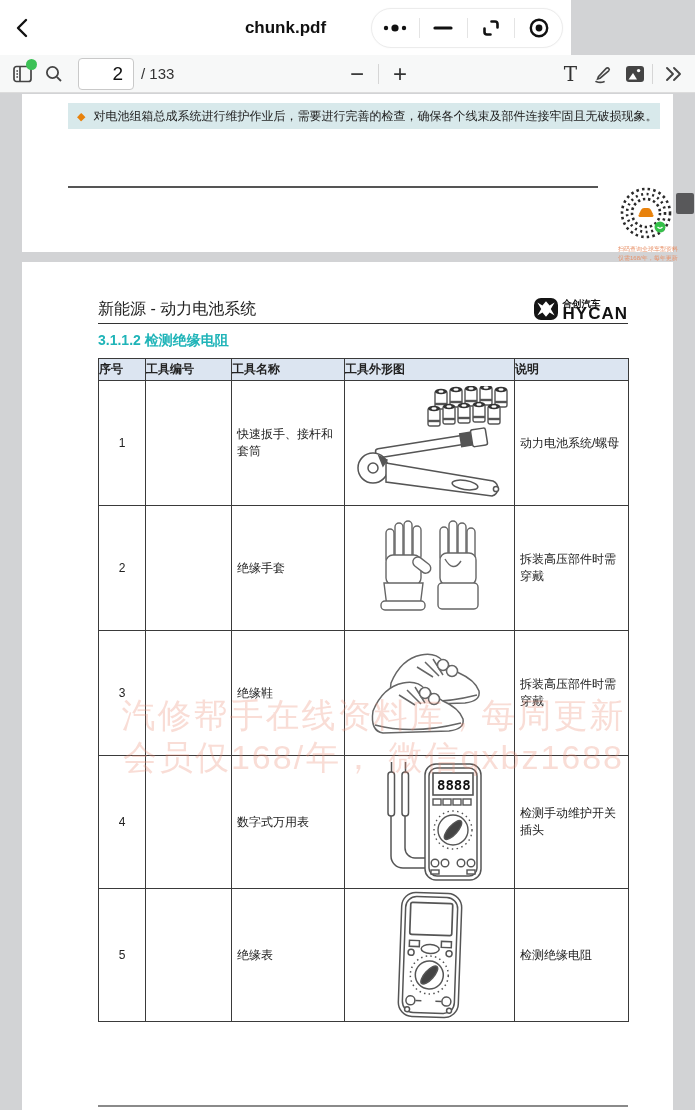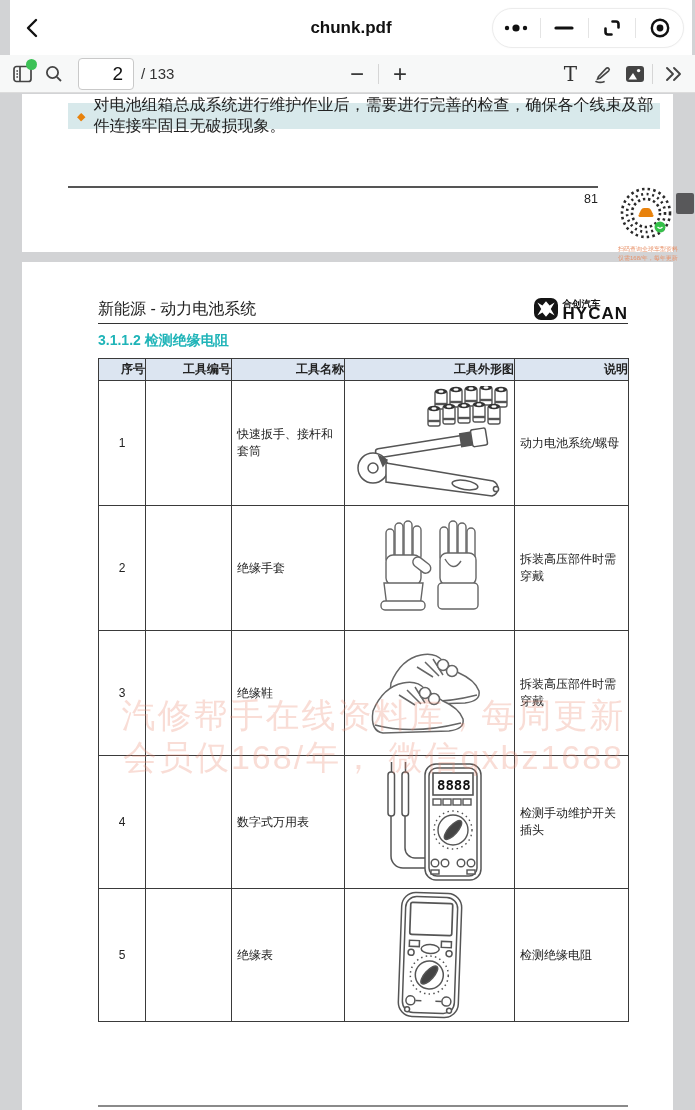--- a/index.html
+++ b/index.html
@@ -1,20 +1,20 @@
 <!DOCTYPE html>
 <html><head>
 <meta charset="utf-8">
 <style>
   * { margin:0; padding:0; box-sizing:border-box; }
   html,body { width:695px; height:1110px; }
   body { font-family:"Liberation Sans","DejaVu Sans",sans-serif; background:#d2d3d5; overflow:hidden; position:relative; }
 
   
-  .topbar { position:absolute; top:0; left:10px; width:682px; height:55px; background:#fff; display:flex; align-items:center; }
+  .topbar { position:absolute; top:0; left:0; width:571px; height:55px; background:#fff; display:flex; align-items:center; }
   .back-btn { width:46px; height:55px; display:flex; align-items:center; justify-content:center; cursor:pointer; }
   .title { position:absolute; left:0; right:0; text-align:center; font-size:17px; font-weight:600; color:#111; pointer-events:none; }
   .capsule { position:absolute; right:8px; top:8px; height:40px; width:192px; background:#fff; border:1px solid #ececec; border-radius:20px; display:flex; align-items:center; box-shadow:0 0 2px rgba(0,0,0,.04); }
   .cap-btn { flex:1; height:100%; display:flex; align-items:center; justify-content:center; cursor:pointer; }
   .cap-div { width:1px; height:20px; background:#e4e4e4; }
 
   
   .toolbar { position:absolute; top:55px; left:0; width:695px; height:38px; background:#f7f8f8; border-bottom:1px solid #dcdcdc; display:flex; align-items:center; }
   .tb-icon { display:flex; align-items:center; justify-content:center; height:38px; cursor:pointer; }
   .sidebar-wrap { position:relative; margin-left:8px; width:30px; }
@@ -30,38 +30,38 @@
   .chevrons { padding:0 8px; }
 
   
   .doc { position:absolute; top:93px; left:0; width:695px; height:1017px; background:#d2d3d5; }
   .page { position:absolute; left:22px; width:651px; background:#fff; }
   .page1 { top:1px; height:158px; }
   .page2 { top:169px; height:848px; }
 
   .callout { position:absolute; left:46px; top:9px; width:592px; height:26px; background:#d8e9eb; display:flex; align-items:center; padding-left:9px; }
   .diamond { color:#e8820c; font-size:11px; margin-right:8px; }
-  .callout-text { font-size:16px; color:#222; }
+  .callout-text { font-size:12px; color:#222; }
   .p1-rule { position:absolute; left:46px; top:92px; width:530px; height:2px; background:#555; }
   .p1-num { position:absolute; left:46px; top:98px; width:530px; text-align:right; font-size:12.5px; color:#222; }
   .stamp { position:absolute; left:596px; top:92px; width:56px; text-align:center; }
   .stamp-caption { font-size:6px; color:#e8926a; line-height:7px; margin-top:2px; white-space:nowrap; }
   .wm-orange { position:absolute; left:2px; top:134px; width:646px; font-size:15.5px; color:#ec9f6a; white-space:nowrap; letter-spacing:.3px; }
 
   .p2-header { position:absolute; left:76px; top:36px; width:530px; height:26px; border-bottom:1.5px solid #333; display:flex; align-items:flex-end; justify-content:space-between; padding-bottom:3px; }
   .p2-header-title { font-size:16px; color:#222; }
   .logo { display:flex; align-items:center; gap:5px; }
   .logo-txt { line-height:10px; }
   .logo-cn { font-size:9.5px; font-weight:bold; color:#111; }
   .logo-en { font-size:17px; font-weight:bold; color:#111; letter-spacing:1px; }
   .section-title { position:absolute; left:76px; top:70px; font-size:14px; font-weight:bold; color:#1fb4b8; }
 
   table.tools { position:absolute; left:76px; top:96px; width:530px; border-collapse:collapse; table-layout:fixed; }
   .tools th, .tools td { border:1.5px solid #3a3a3a; font-size:12px; color:#222; }
-  .tools th { background:#dce5f1; height:22px; font-weight:bold; text-align:right; }
+  .tools th { background:#dce5f1; height:22px; font-weight:bold; text-align:left; }
   .tools td { height:125px; text-align:center; vertical-align:middle; background:#fff; }
   .tools td.c-name, .tools td.c-desc { text-align:left; padding:0 5px; }
   .tools tr:last-child td { height:130px; }
   .tools td.c-img svg { display:block; margin:0 auto; }
 
   .wm-pink { position:absolute; left:8px; top:432px; width:669px; text-align:center; font-size:34px; letter-spacing:2px; color:rgba(234,142,118,.30); line-height:42px; white-space:nowrap; pointer-events:none;padding-left:18px; }
   .p2-footrule { position:absolute; left:76px; top:843px; width:530px; height:2px; background:#8a8a8a; }
 
   .scroll-thumb { position:absolute; top:100px; right:1px; width:18px; height:21px; background:#58585a; border-radius:2px; cursor:pointer; }
   svg text { font-family:"DejaVu Sans Mono",monospace; }
@@ -159,21 +159,20 @@
 </div>
 
 <div class="doc">
 
   <div class="page page1">
     <div class="callout">
       <span class="diamond">◆</span>
       <span class="callout-text">对电池组箱总成系统进行维护作业后，需要进行完善的检查，确保各个线束及部件连接牢固且无破损现象。</span>
     </div>
     <div class="p1-rule"></div>
-    <div class="p1-num">81</div>
 
     <div class="stamp">
       <svg width="54" height="54" viewBox="0 0 54 54">
         <g fill="none" stroke="#2a2a2a" stroke-width="2.6">
           <circle cx="27" cy="27" r="24" stroke-dasharray="2.5 3.2"></circle>
           <circle cx="27" cy="27" r="19" stroke-dasharray="2 3.6"></circle>
           <circle cx="27" cy="27" r="14" stroke-dasharray="2.4 2.8"></circle>
         </g>
         <circle cx="27" cy="27" r="9.5" fill="#fff"></circle>
         <path d="M20,28 l2,-4 q1,-2 3,-2 h4 q2,0 3,2 l2,4 z" fill="#e8820c"></path>

